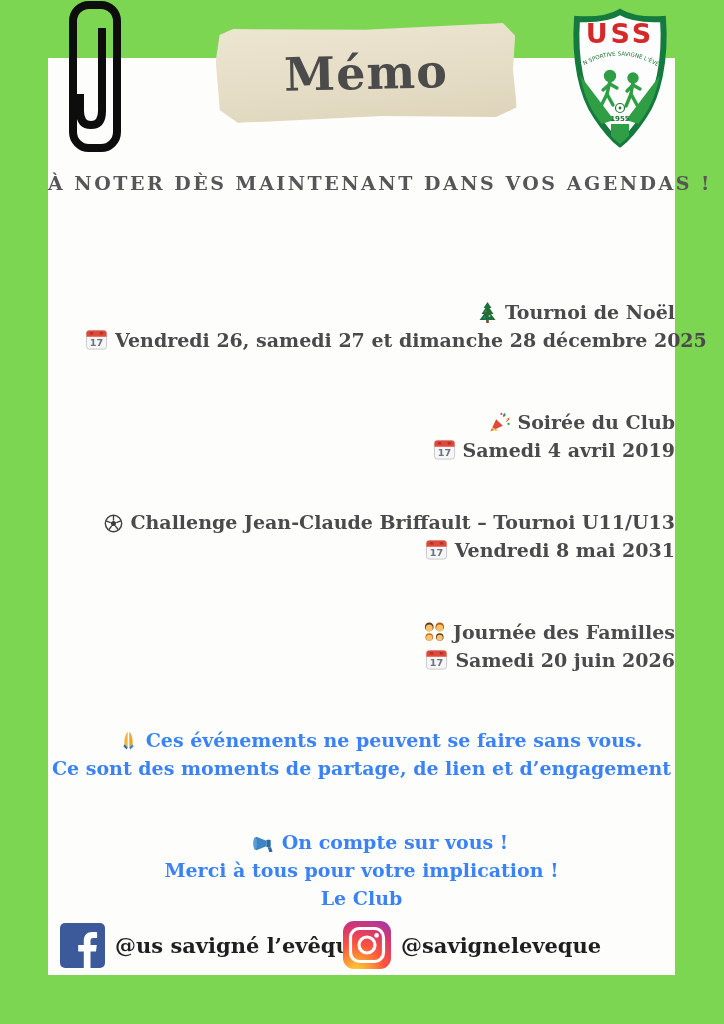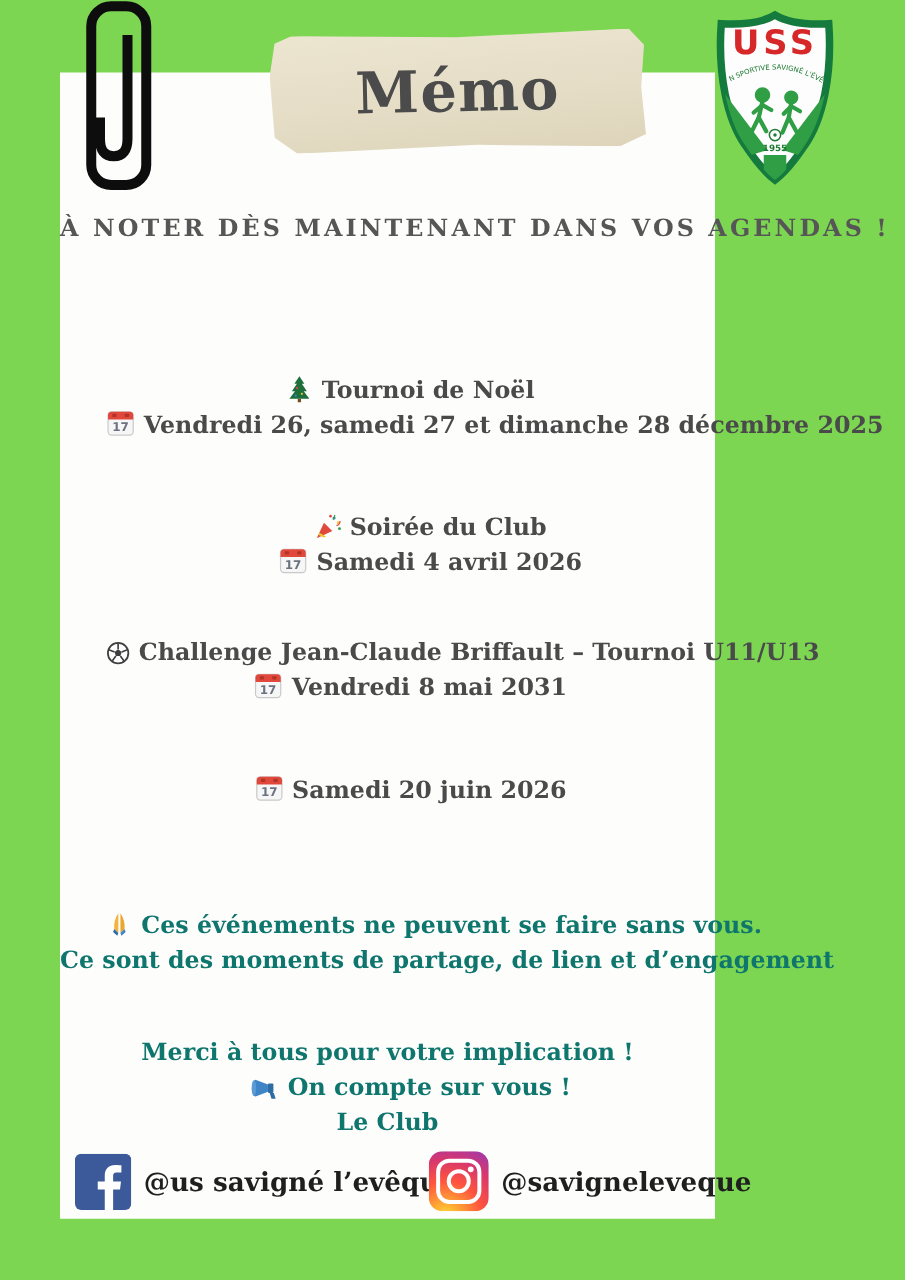--- a/index.html
+++ b/index.html
@@ -2,32 +2,32 @@
 <html><head>
 <meta charset="utf-8">
 <style>
   html,body{margin:0;padding:0;background:#ffffff;}
   .canvas{
     position:relative;width:724px;height:1024px;overflow:hidden;
     background:#7cd652;
     font-family:"DejaVu Serif", serif;
   }
   .page{
-    position:absolute;left:48px;top:58px;width:524px;height:917px;
+    position:absolute;left:48px;top:58px;width:627px;height:917px;
     background:#fdfdfc;
   }
   .abs{position:absolute;}
   .center{width:100%;text-align:center;}
   .header-line{
     font-size:19px;font-weight:700;letter-spacing:2.5px;color:#565656;
     line-height:26px;white-space:nowrap;
   }
   .event{line-height:28px;font-size:19px;font-weight:700;color:#4a4a4a;white-space:nowrap;}
-  .event .line{height:28px;}
-  .msg{line-height:28px;font-size:19px;font-weight:700;color:#0f766e;white-space:nowrap;}
+  .event .line{height:28px;text-align:right;}
+  .msg{line-height:28px;font-size:19px;font-weight:700;color:#3b82f6;white-space:nowrap;}
   .ico{display:inline-block;vertical-align:-4px;margin-right:7px;line-height:0;margin-left:37px;}
   .ico svg{display:inline-block;}
   .tape{
     position:absolute;left:216px;top:26px;width:300px;height:94px;
     background:linear-gradient(175deg,#ece5d0,#e5ddc6 55%,#ddd4ba);
     transform:rotate(-1.3deg);
     clip-path:polygon(0% 34%,1.5% 6%,6% 0%,50% 4%,96% 0%,100% 14%,99% 50%,100% 90%,93% 100%,55% 96%,7% 100%,1% 86%);
     display:flex;align-items:center;justify-content:center;
   }
   .tape-title{font-size:46px;font-weight:700;color:#4b4b4b;letter-spacing:1px;}
@@ -59,41 +59,41 @@
         <span class="ico"><svg width="23" height="23" viewBox="0 0 24 24">
               <rect x="1.5" y="2.5" width="21" height="19.5" rx="3" fill="#f6f6f6" stroke="#c9c9c9"></rect>
               <path d="M1.5,9 L22.5,9 L22.5,5.5 Q22.5,2.5 19.5,2.5 L4.5,2.5 Q1.5,2.5 1.5,5.5 Z" fill="#e0483c"></path>
               <rect x="5" y="4.2" width="3.6" height="2.6" rx="0.6" fill="#b23327"></rect>
               <rect x="15.4" y="4.2" width="3.6" height="2.6" rx="0.6" fill="#b23327"></rect>
               <text x="12" y="18.8" font-size="10" font-weight="bold" fill="#6b7280" text-anchor="middle" font-family="DejaVu Sans, sans-serif">17</text>
             </svg></span><span>Vendredi 26, samedi 27 et dimanche 28 décembre 2025</span>
       </div>
     </div>
 
-    <div class="abs center event" style="top:350px;padding-left:16px;">
+    <div class="abs center event" style="top:350px;">
       <div class="line">
         <span class="ico"><svg width="21" height="21" viewBox="0 0 22 22">
               <path d="M1.5,20.5 L7.5,7.5 L14.5,14.5 Z" fill="#e0483c"></path>
               <path d="M3.6,15.9 L9.4,19 L7.1,20 L2.8,17.7 Z" fill="#f2c230"></path>
               <circle cx="16" cy="3.5" r="1.3" fill="#3b82c4"></circle>
               <circle cx="19.5" cy="7.5" r="1.2" fill="#f2c230"></circle>
               <circle cx="13" cy="2" r="1.1" fill="#e0483c"></circle>
               <circle cx="20.5" cy="12.5" r="1.2" fill="#2f9e44"></circle>
               <path d="M15,5 Q17,3 16.5,1" stroke="#2f9e44" fill="none" stroke-width="1"></path>
               <path d="M18,10 Q21,9 21,6" stroke="#e0483c" fill="none" stroke-width="1"></path>
             </svg></span><span>Soirée du Club</span>
       </div>
       <div class="line">
         <span class="ico"><svg width="23" height="23" viewBox="0 0 24 24">
               <rect x="1.5" y="2.5" width="21" height="19.5" rx="3" fill="#f6f6f6" stroke="#c9c9c9"></rect>
               <path d="M1.5,9 L22.5,9 L22.5,5.5 Q22.5,2.5 19.5,2.5 L4.5,2.5 Q1.5,2.5 1.5,5.5 Z" fill="#e0483c"></path>
               <rect x="5" y="4.2" width="3.6" height="2.6" rx="0.6" fill="#b23327"></rect>
               <rect x="15.4" y="4.2" width="3.6" height="2.6" rx="0.6" fill="#b23327"></rect>
               <text x="12" y="18.8" font-size="10" font-weight="bold" fill="#6b7280" text-anchor="middle" font-family="DejaVu Sans, sans-serif">17</text>
-            </svg></span><span>Samedi 4 avril 2026</span>
+            </svg></span><span>Samedi 4 avril 2019</span>
       </div>
     </div>
 
     <div class="abs center event" style="top:450px;">
       <div class="line">
         <span class="ico"><svg width="19" height="19" viewBox="0 0 20 20">
               <circle cx="10" cy="10" r="8.6" fill="#ffffff" stroke="#3f3f3f" stroke-width="1.5"></circle>
               <polygon points="10,6.8 13,9 11.9,12.5 8.1,12.5 7,9" fill="#3f3f3f"></polygon>
               <g stroke="#3f3f3f" stroke-width="1.4">
                 <line x1="10" y1="6.8" x2="10" y2="1.6"></line>
@@ -110,20 +110,32 @@
               <path d="M1.5,9 L22.5,9 L22.5,5.5 Q22.5,2.5 19.5,2.5 L4.5,2.5 Q1.5,2.5 1.5,5.5 Z" fill="#e0483c"></path>
               <rect x="5" y="4.2" width="3.6" height="2.6" rx="0.6" fill="#b23327"></rect>
               <rect x="15.4" y="4.2" width="3.6" height="2.6" rx="0.6" fill="#b23327"></rect>
               <text x="12" y="18.8" font-size="10" font-weight="bold" fill="#6b7280" text-anchor="middle" font-family="DejaVu Sans, sans-serif">17</text>
             </svg></span><span>Vendredi 8 mai 2031</span>
       </div>
     </div>
 
     <div class="abs center event" style="top:560px;">
       <div class="line">
+        <span class="ico"><svg width="23" height="21" viewBox="0 0 24 22">
+              <circle cx="6.5" cy="5.2" r="4.6" fill="#5d3a1a"></circle>
+              <circle cx="6.5" cy="6.2" r="3.7" fill="#f8c36c"></circle>
+              <circle cx="17.5" cy="5.2" r="4.6" fill="#b85c12"></circle>
+              <circle cx="17.5" cy="6.2" r="3.7" fill="#f8c36c"></circle>
+              <circle cx="6.5" cy="15.8" r="4" fill="#c96a1b"></circle>
+              <circle cx="6.5" cy="16.6" r="3.2" fill="#f8c36c"></circle>
+              <circle cx="17.5" cy="15.8" r="4" fill="#5d3a1a"></circle>
+              <circle cx="17.5" cy="16.6" r="3.2" fill="#f8c36c"></circle>
+            </svg></span><span>Journée des Familles</span>
+      </div>
+      <div class="line">
         <span class="ico"><svg width="23" height="23" viewBox="0 0 24 24">
               <rect x="1.5" y="2.5" width="21" height="19.5" rx="3" fill="#f6f6f6" stroke="#c9c9c9"></rect>
               <path d="M1.5,9 L22.5,9 L22.5,5.5 Q22.5,2.5 19.5,2.5 L4.5,2.5 Q1.5,2.5 1.5,5.5 Z" fill="#e0483c"></path>
               <rect x="5" y="4.2" width="3.6" height="2.6" rx="0.6" fill="#b23327"></rect>
               <rect x="15.4" y="4.2" width="3.6" height="2.6" rx="0.6" fill="#b23327"></rect>
               <text x="12" y="18.8" font-size="10" font-weight="bold" fill="#6b7280" text-anchor="middle" font-family="DejaVu Sans, sans-serif">17</text>
             </svg></span><span>Samedi 20 juin 2026</span>
       </div>
     </div>
 
@@ -133,29 +145,29 @@
               <path d="M9.2,1.5 C6.8,5 5.6,9 6.1,13.5 L9.2,16.5 Z" fill="#f3b33c"></path>
               <path d="M10.8,1.5 C13.2,5 14.4,9 13.9,13.5 L10.8,16.5 Z" fill="#eaa62e"></path>
               <path d="M6.1,13.5 L9.2,16.5 L8.4,18.6 L5.2,15.8 Z" fill="#2e6da4"></path>
               <path d="M13.9,13.5 L10.8,16.5 L11.6,18.6 L14.8,15.8 Z" fill="#3d85c6"></path>
             </svg></span><span>Ces événements ne peuvent se faire sans vous.</span>
       </div>
       <div>Ce sont des moments de partage, de lien et d’engagement</div>
     </div>
 
     <div class="abs center msg" style="top:770px;">
-      <div>Merci à tous pour votre implication !</div>
       <div>
         <span class="ico"><svg width="23" height="19" viewBox="0 0 24 20">
               <path d="M1.5,10 C1.5,6 3,3.5 4.5,3 L15,7 L15,13 L4.5,17 C3,16.5 1.5,14 1.5,10 Z" fill="#3d85c6"></path>
               <ellipse cx="3.2" cy="10" rx="1.9" ry="6.6" fill="#5b9bd5"></ellipse>
               <rect x="15" y="6" width="4.6" height="8" rx="1" fill="#2e6da4"></rect>
               <path d="M16.5,14 L20,14 L21.5,19 L18,19 Z" fill="#2e6da4"></path>
             </svg></span><span>On compte sur vous !</span>
       </div>
+      <div>Merci à tous pour votre implication !</div>
       <div>Le Club</div>
     </div>
 
     <div class="footer-item" style="left:12px;top:865px;">
       <span class="fb-badge"><svg width="45" height="45" viewBox="0 0 45 45">
             <rect width="45" height="45" rx="5" fill="#3c5a99"></rect>
             <path d="M30.5,45 V28.5 h5.5 l0.8,-6.4 h-6.3 v-4.1 c0,-1.9 0.5,-3.1 3.2,-3.1 h3.4 V9.2 c-0.6,-0.1 -2.6,-0.3 -5,-0.3 -4.9,0 -8.3,3 -8.3,8.6 v4.6 h-5.6 v6.4 h5.6 V45 Z" fill="#ffffff"></path>
           </svg></span>
       <span class="handle">@us savigné l’evêque</span>
     </div>

